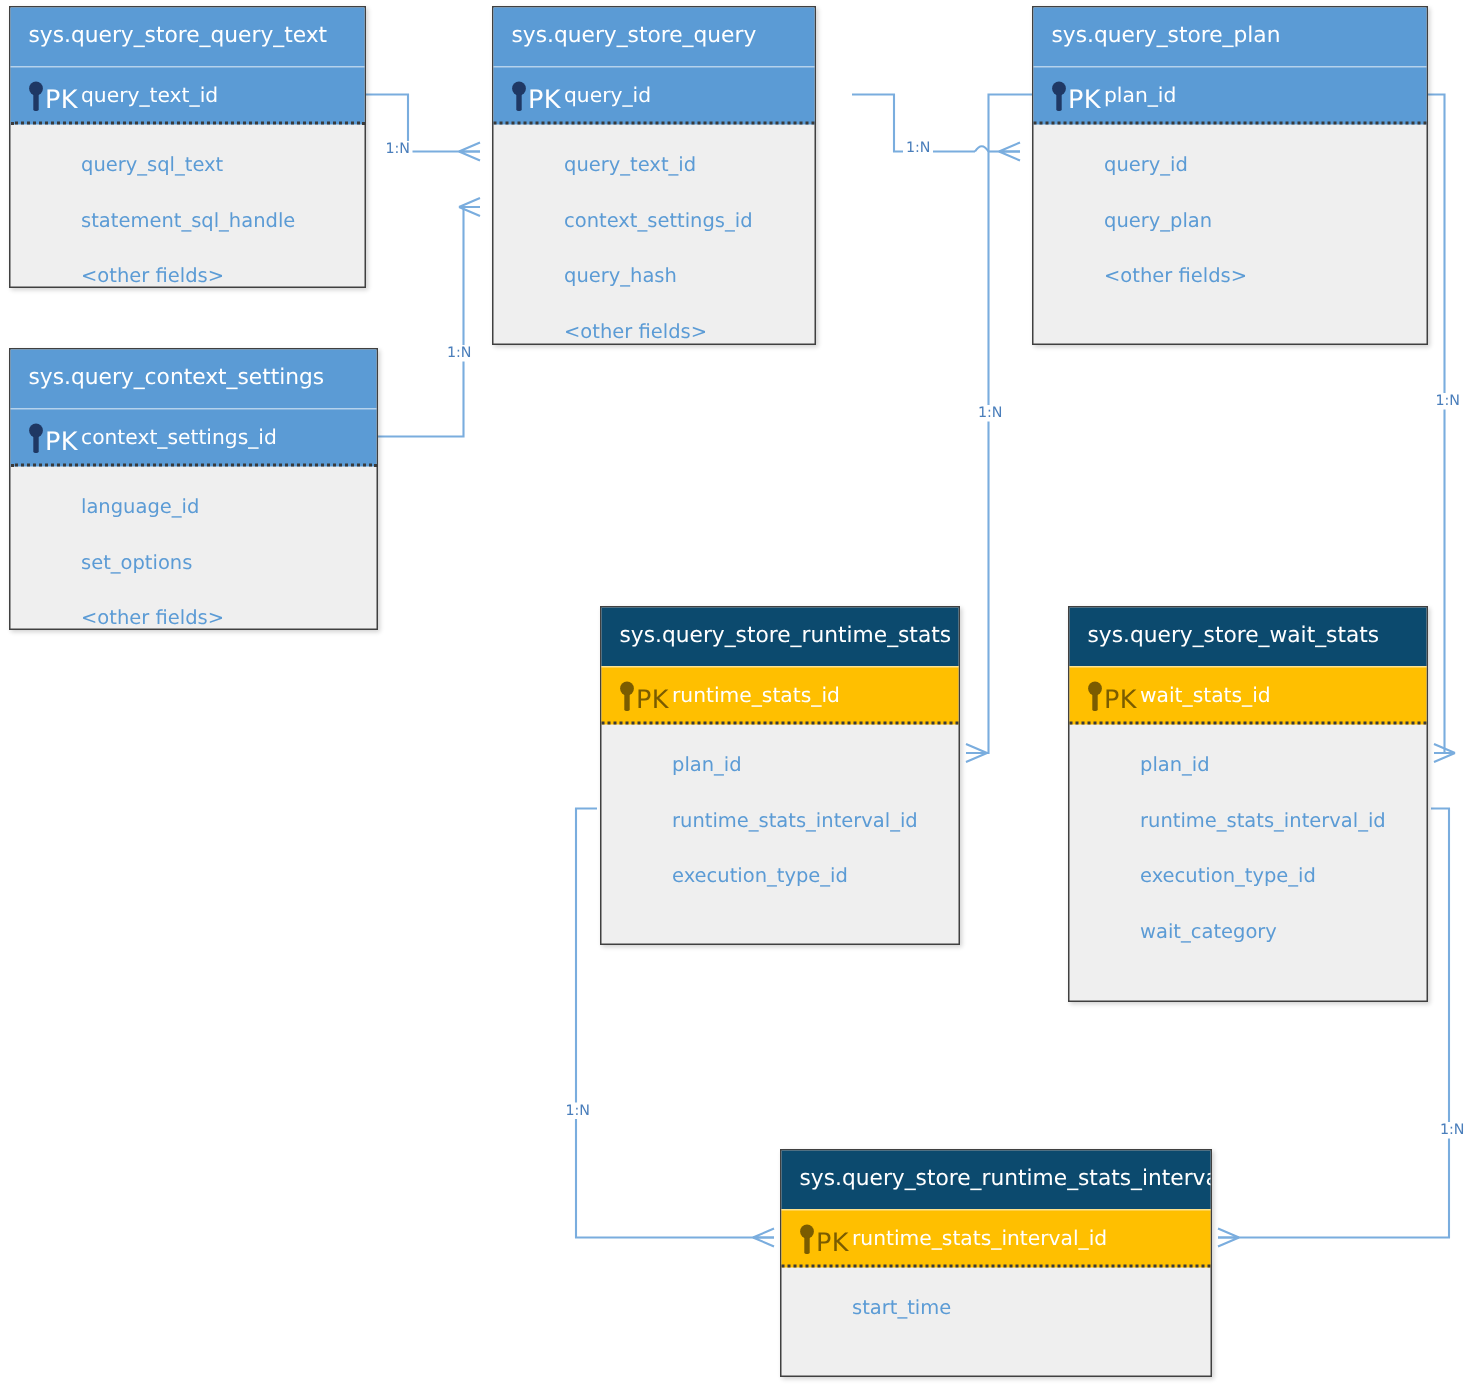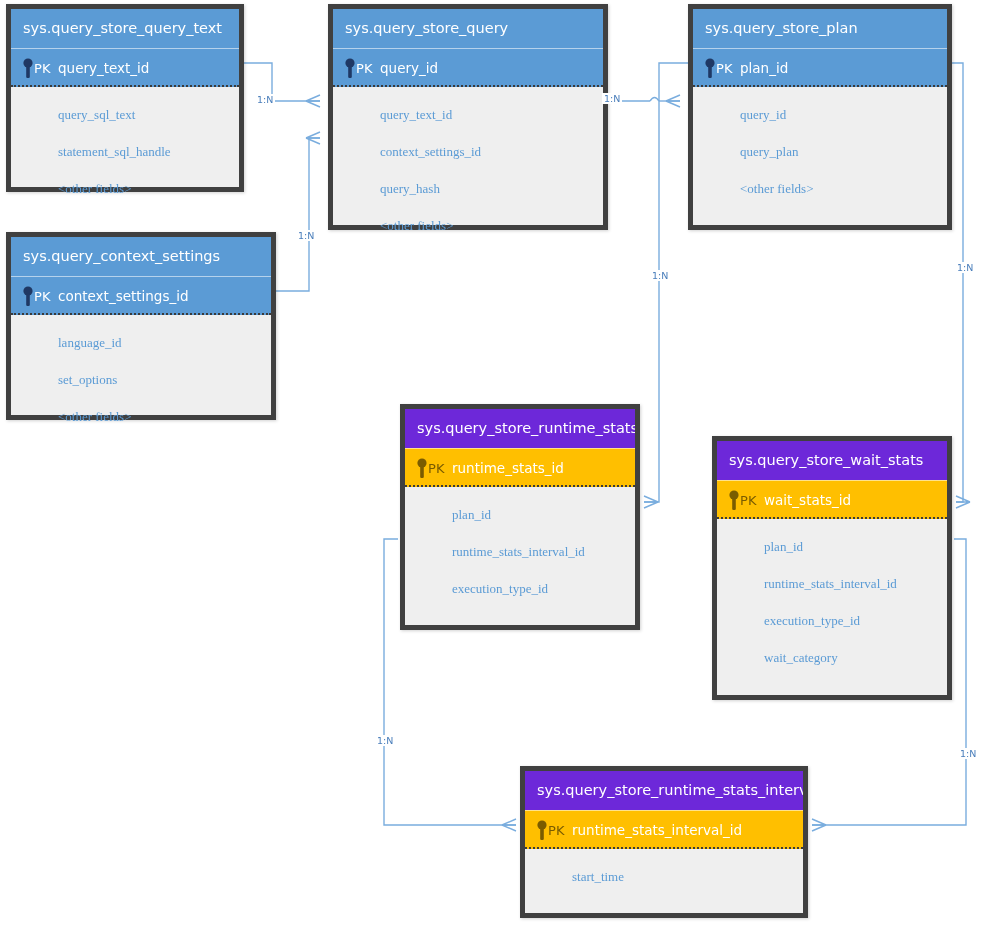--- a/index.html
+++ b/index.html
@@ -20,21 +20,21 @@
     left: 0;
     top: 0;
     width: 983px;
     height: 933px;
     pointer-events: none;
   }
   .entity {
     position: absolute;
     box-sizing: border-box;
     background: #efefef;
-    border: 5px solid #404040;
+    border: 1px solid #404040;
     box-shadow: 1px 1px 3px rgba(0,0,0,0.18);
     z-index: 2;
   }
   .ent-header {
     box-sizing: border-box;
     height: 39px;
     line-height: 39px;
     padding-left: 12px;
     color: #ffffff;
     font-size: 14.5px;
@@ -54,48 +54,47 @@
     position: absolute;
     left: 11px;
     top: 9px;
     width: 12px;
     height: 21px;
   }
   .ent-pk .pklabel {
     position: absolute;
     left: 23px;
     top: 12px;
-    font-size: 13px;
+    font-size: 17px;
     letter-spacing: .2px;
   }
   .ent-pk .pkname {
     position: absolute;
     left: 47px;
     top: 11px;
     font-size: 13.5px;
     white-space: nowrap;
   }
   .ent-body {
     padding: 9px 0 10px 0;
-    font-family: Liberation Serif, serif;
   }
   .field {
     height: 37px;
     line-height: 37px;
     padding-left: 47px;
     color: #5b9bd5;
     font-size: 13px;
     white-space: nowrap;
   }
   
   .theme-blue .ent-header { background: #5b9bd5; }
   .theme-blue .ent-pk { background: #5b9bd5; }
   .theme-blue .keyicon { fill: #1f3864; }
   
-  .theme-orange .ent-header { background: #6d28d9; }
+  .theme-orange .ent-header { background: #0c4a6e; }
   .theme-orange .ent-pk { background: #ffbf00; }
   .theme-orange .keyicon { fill: #7a5c00; }
   .theme-orange .ent-pk .pklabel { color: #7a5c00; }
 
   .card-rel {
     position: absolute;
     font-size: 9.5px;
     color: #4a7ebb;
     background: #ffffff;
     padding: 0 2px;
@@ -168,21 +167,21 @@
       <span class="pklabel">PK</span>
       <span class="pkname">query_text_id</span>
     </div>
     <div class="ent-body">
       <div class="field">query_sql_text</div>
       <div class="field">statement_sql_handle</div>
       <div class="field">&lt;other fields&gt;</div>
     </div>
   </div>
 
-  <div class="entity theme-blue" style="left:328px;top:4px;width:280px;height:226px;">
+  <div class="entity theme-blue" style="left:328px;top:4px;width:216px;height:226px;">
     <div class="ent-header">sys.query_store_query</div>
     <div class="ent-pk">
       <svg class="keyicon" viewBox="0 0 12 21">
         <circle cx="6" cy="5" r="4.6"></circle>
           <rect x="4.2" y="7" width="3.6" height="13" rx="1.2"></rect>
       </svg>
       <span class="pklabel">PK</span>
       <span class="pkname">query_id</span>
     </div>
     <div class="ent-body">
@@ -203,21 +202,21 @@
       <span class="pklabel">PK</span>
       <span class="pkname">plan_id</span>
     </div>
     <div class="ent-body">
       <div class="field">query_id</div>
       <div class="field">query_plan</div>
       <div class="field">&lt;other fields&gt;</div>
     </div>
   </div>
 
-  <div class="entity theme-blue" style="left:6px;top:232px;width:270px;height:188px;">
+  <div class="entity theme-blue" style="left:6px;top:232px;width:246px;height:188px;">
     <div class="ent-header">sys.query_context_settings</div>
     <div class="ent-pk">
       <svg class="keyicon" viewBox="0 0 12 21">
         <circle cx="6" cy="5" r="4.6"></circle>
           <rect x="4.2" y="7" width="3.6" height="13" rx="1.2"></rect>
       </svg>
       <span class="pklabel">PK</span>
       <span class="pkname">context_settings_id</span>
     </div>
     <div class="ent-body">
@@ -237,21 +236,21 @@
       <span class="pklabel">PK</span>
       <span class="pkname">runtime_stats_id</span>
     </div>
     <div class="ent-body">
       <div class="field">plan_id</div>
       <div class="field">runtime_stats_interval_id</div>
       <div class="field">execution_type_id</div>
     </div>
   </div>
 
-  <div class="entity theme-orange" style="left:712px;top:404px;width:240px;height:264px;margin-top:32px;">
+  <div class="entity theme-orange" style="left:712px;top:404px;width:240px;height:264px;">
     <div class="ent-header">sys.query_store_wait_stats</div>
     <div class="ent-pk">
       <svg class="keyicon" viewBox="0 0 12 21">
         <circle cx="6" cy="5" r="4.6"></circle>
           <rect x="4.2" y="7" width="3.6" height="13" rx="1.2"></rect>
       </svg>
       <span class="pklabel">PK</span>
       <span class="pkname">wait_stats_id</span>
     </div>
     <div class="ent-body">

